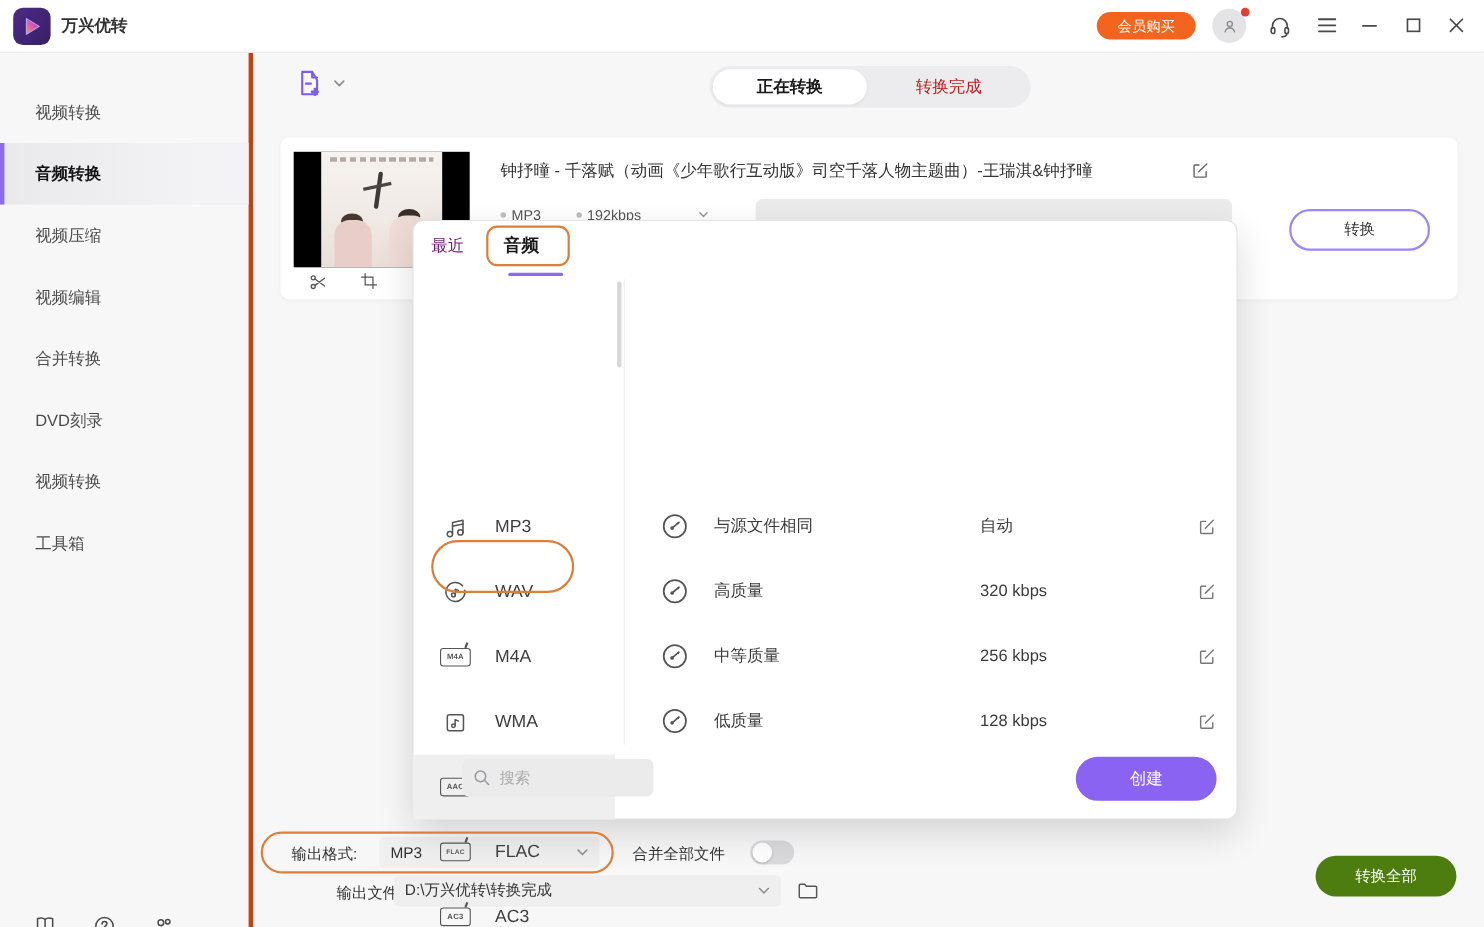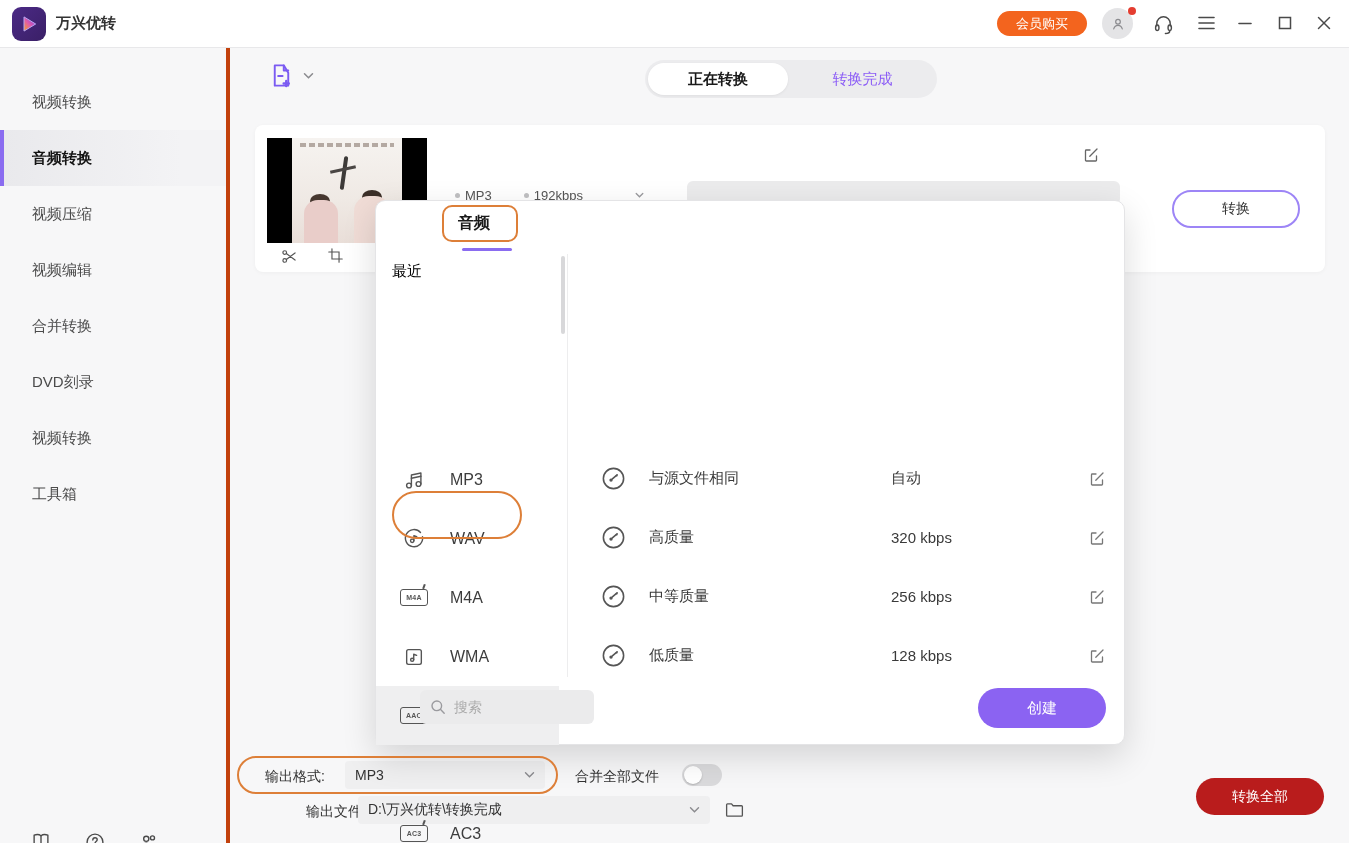--- a/index.html
+++ b/index.html
@@ -22,21 +22,21 @@
   .side-item { position:relative; height:56px; display:flex; align-items:center; padding-left:32px; font-size:15px; color:#4b4b4b; cursor:pointer; }
   .side-item.active { background:linear-gradient(90deg,#e9e9ec 0%,#f3f3f5 80%); font-weight:bold; color:#141414; }
   .side-item.active::before { content:""; position:absolute; left:0; top:0; width:4px; height:56px; background:#8a6cf0; }
   .side-foot { position:absolute; left:0; top:783px; width:230px; display:flex; gap:32px; padding-left:30px; color:#4a4a4a; }
 
   
   .main { position:absolute; left:230px; top:48px; width:1119px; height:795px; background:#F7F7F8; }
   .addfile { position:absolute; left:38px; top:14px; cursor:pointer; display:flex; align-items:center; gap:8px; }
   .tabs-pill { position:absolute; left:415px; top:12px; width:292px; height:38px; background:#ECECEE; border-radius:19px; display:flex; align-items:center; }
   .tab-active { width:140px; height:32px; margin-left:3px; background:#fff; border-radius:16px; box-shadow:0 1px 3px rgba(0,0,0,.06); display:flex; align-items:center; justify-content:center; font-size:15px; font-weight:bold; color:#1a1a1a; cursor:pointer; }
-  .tab-inactive { flex:1; text-align:center; font-size:15px; color:#8b5cf6; cursor:pointer; }
+  .tab-inactive { flex:1; text-align:center; font-size:15px; color:#b91c1c; cursor:pointer; }
 
   
   .card { position:absolute; left:25px; top:77px; width:1070px; height:147px; background:#fff; border-radius:8px; box-shadow:0 1px 4px rgba(0,0,0,.04); }
   .thumb { position:absolute; left:12px; top:13px; width:160px; height:105px; background:#000; overflow:hidden; }
   .thumb-art { position:absolute; left:25px; top:0; width:110px; height:105px; background:linear-gradient(180deg,#f6f3f0 0%,#efe9e4 60%,#e9ded8 100%); }
   .art-text { position:absolute; left:8px; top:5px; width:94px; height:4px; background:repeating-linear-gradient(90deg,#b4a9a2 0 6px,transparent 6px 9px); }
   .art-stroke { position:absolute; left:50px; top:18px; width:4px; height:34px; background:#3d3a38; transform:rotate(8deg); border-radius:2px; }
   .art-stroke2 { position:absolute; left:38px; top:30px; width:26px; height:3px; background:#4a4644; transform:rotate(-12deg); }
   .art-fig1 { position:absolute; left:12px; top:62px; width:34px; height:43px; border-radius:14px 14px 0 0; background:#e9cdc9; }
   .art-fig2 { position:absolute; left:62px; top:58px; width:36px; height:47px; border-radius:15px 15px 0 0; background:#f0dcd6; }
@@ -47,21 +47,21 @@
   .file-title { position:absolute; left:200px; top:21px; width:610px; font-size:15px; color:#333; white-space:nowrap; }
   .title-edit { position:absolute; left:828px; top:22px; color:#666; cursor:pointer; }
   .meta { position:absolute; left:200px; top:63px; display:flex; align-items:center; gap:10px; font-size:13px; color:#555; }
   .meta .dot { width:5px; height:5px; border-radius:50%; background:#c0c0c2; margin-right:5px; }
   .meta-item { display:flex; align-items:center; }
   .progress { position:absolute; left:432px; top:56px; width:433px; height:24px; background:#EBEBEC; border-radius:6px; }
   .convert-btn { position:absolute; left:917px; top:65px; width:128px; height:38px; border:2px solid #9d85f6; border-radius:20px; background:#fff; display:flex; align-items:center; justify-content:center; font-size:14px; color:#333; cursor:pointer; }
 
   
   .popup { position:absolute; left:375px; top:200px; width:750px; height:545px; background:#fff; border:1px solid #e4e4e6; border-radius:10px; box-shadow:0 12px 34px rgba(0,0,0,.14); z-index:40; }
-  .pt-recent { position:absolute; left:16px; top:13px; font-size:15px; color:#000000; cursor:pointer;margin-top:48px; }
+  .pt-recent { position:absolute; left:16px; top:13px; font-size:15px; color:#701a75; cursor:pointer; }
   .pt-audio { position:absolute; left:82px; top:12px; font-size:16px; font-weight:bold; color:#1a1a1a; cursor:pointer; }
   .anno { position:absolute; border:2.5px solid #DD7F38; background:transparent; pointer-events:none; }
   .audio-underline { position:absolute; left:86px; top:47px; width:50px; height:3px; border-radius:2px; background:#8a6cf0; }
   .fmt-row { position:absolute; left:0; width:183px; height:59px; display:flex; align-items:center; padding-left:24px; gap:22px; cursor:pointer; font-size:16px; color:#3d3d3d; }
   .fmt-row.selected { background:#EFEFF0; }
   .fmt-ico { width:28px; display:flex; justify-content:center; color:#555; }
   .badge { position:relative; width:30px; height:17px; border:1.5px solid #555; border-radius:3px; font-size:7px; font-weight:bold; color:#555; display:flex; align-items:center; justify-content:center; letter-spacing:.2px; }
   .badge::after { content:""; position:absolute; right:3px; top:-6px; width:1.5px; height:5px; background:#555; transform:rotate(20deg); }
   .list-divider { position:absolute; left:191px; top:53px; width:1px; height:423px; background:#ededee; }
   .scroll-thumb { position:absolute; left:185px; top:55px; width:4px; height:78px; border-radius:2px; background:#d8d8da; cursor:pointer; }
@@ -73,21 +73,21 @@
   .search-box { position:absolute; left:44px; top:489px; width:174px; height:34px; background:#EBEBEC; border-radius:6px; display:flex; align-items:center; padding-left:10px; gap:8px; }
   .search-box input { border:none; outline:none; background:transparent; font-size:14px; color:#333; width:120px; font-family:inherit; }
   .search-box input::placeholder { color:#ababab; }
   .create-btn { position:absolute; left:602px; top:487px; width:128px; height:40px; border-radius:20px; background:#8B63F2; color:#fff; font-size:15px; display:flex; align-items:center; justify-content:center; cursor:pointer; }
 
   
   .bbar-label { font-size:14px; color:#333; }
   .dropdown { position:absolute; height:28px; background:#EFEFF0; border-radius:4px; display:flex; align-items:center; justify-content:space-between; padding:0 10px; font-size:14px; color:#333; cursor:pointer; }
   .toggle { position:absolute; left:680px; top:715px; width:40px; height:22px; border-radius:11px; background:#DADADC; cursor:pointer; }
   .toggle .knob { position:absolute; left:2px; top:2px; width:18px; height:18px; border-radius:50%; background:#fff; box-shadow:0 1px 2px rgba(0,0,0,.2); }
-  .convert-all { position:absolute; left:966px; top:730px; width:128px; height:37px; border-radius:19px; background:#b91c1c; color:#fff; font-size:14px; display:flex; align-items:center; justify-content:center; cursor:pointer; }
+  .convert-all { position:absolute; left:966px; top:730px; width:128px; height:37px; border-radius:19px; background:#4d7c0f; color:#fff; font-size:14px; display:flex; align-items:center; justify-content:center; cursor:pointer; }
 </style>
 </head>
 <body>
 
 <div class="topbar">
   <div class="logo">
     <svg width="20" height="20" viewBox="0 0 24 24">
       <defs>
           <linearGradient id="pg" x1="0" y1="1" x2="1" y2="0">
         <stop offset="0" stop-color="#f6a21c"></stop>
@@ -236,20 +236,21 @@
             <path d="M8 8.3L19 16.5M8 15.7L19 7.5"></path>
         </svg>
       </span>
       <span>
         <svg width="17" height="17" viewBox="0 0 24 24" fill="none" stroke="#555" stroke-width="1.6" stroke-linecap="round">
           <path d="M7 2.5V17h14.5"></path>
             <path d="M2.5 7H17v14.5"></path>
         </svg>
       </span>
     </div>
+    <div class="file-title">钟抒曈 - 千落赋（动画《少年歌行互动版》司空千落人物主题曲）-王瑞淇&amp;钟抒曈</div>
     <span class="title-edit">
       <svg width="16" height="16" viewBox="0 0 16 16" fill="none" stroke="#666" stroke-width="1.3" stroke-linecap="round" stroke-linejoin="round">
         <path d="M13.5 9v4.2a.8.8 0 0 1-.8.8H3.3a.8.8 0 0 1-.8-.8V3.8a.8.8 0 0 1 .8-.8H7"></path>
           <path d="M6.8 9.2L14 2"></path>
       </svg>
     </span>
     <div class="meta">
       <span class="meta-item">
           <span class="dot"></span>
           <span>MP3</span>
@@ -312,20 +313,26 @@
     </span>
     <span>WMA</span>
   </div>
   <div class="fmt-row selected" style="top:485px;">
     <span class="fmt-ico">
         <span class="badge">AAC</span>
       </span>
     <span>AAC</span>
   </div>
   <div class="anno" style="left:16px;top:290px;width:130px;height:48px;border-radius:24px;"></div>
+  <div class="fmt-row" style="top:544px;">
+    <span class="fmt-ico">
+        <span class="badge" style="font-size:6px;">FLAC</span>
+      </span>
+    <span>FLAC</span>
+  </div>
   <div class="fmt-row" style="top:603px;">
     <span class="fmt-ico">
         <span class="badge">AC3</span>
       </span>
     <span>AC3</span>
   </div>
 
   <div class="scroll-thumb"></div>
   <div class="list-divider"></div>
 

